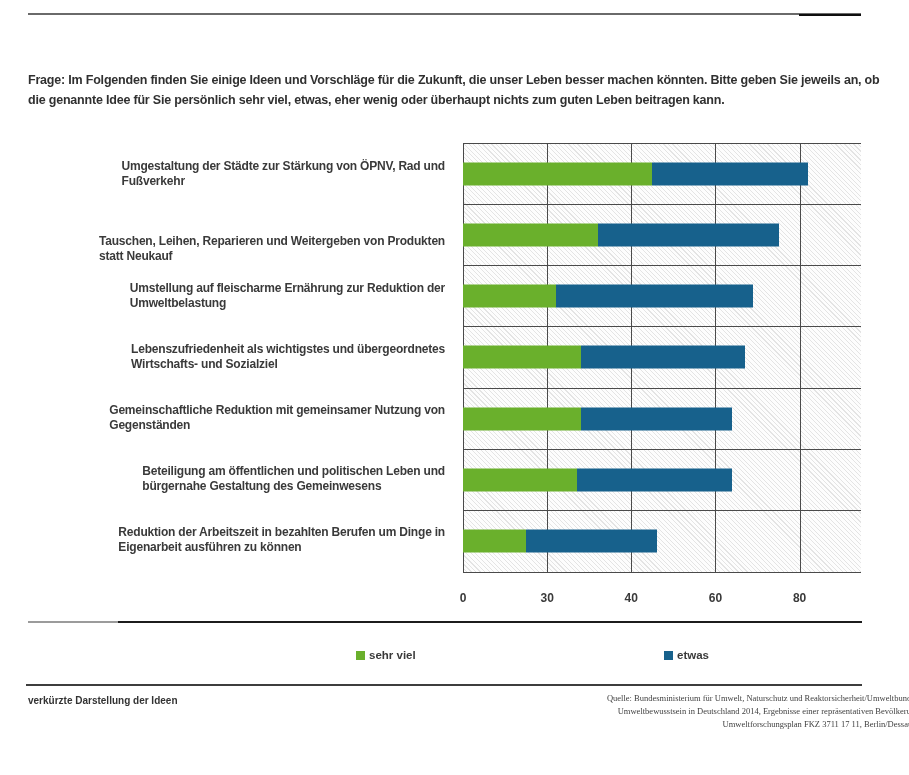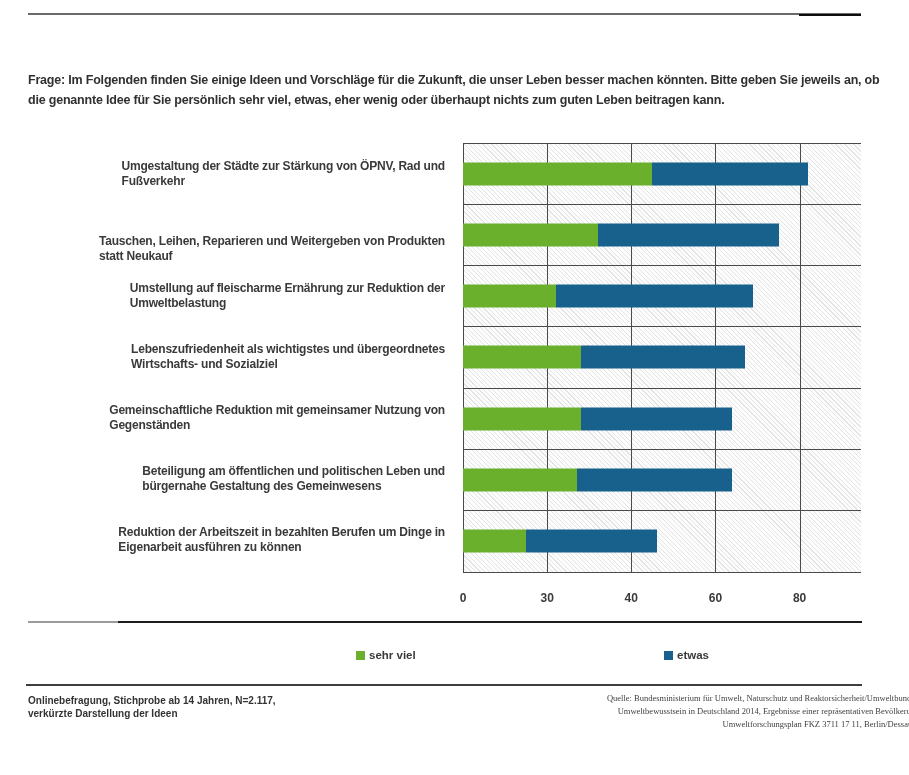--- a/index.html
+++ b/index.html
@@ -174,21 +174,20 @@
       </div>
       <div class="legend-item" style="left: 631px; padding-left: 33px;">
         <span class="swatch" style="background: rgb(23, 97, 140);"></span>
         <span class="lbl">etwas</span>
       </div>
     </div>
 
   <div class="rule footer-rule"></div>
 
   <div class="footer-left">
-    <div>Onlinebefragung, Stichprobe ab 14 Jahren, N=2.117,</div>
     <div>verkürzte Darstellung der Ideen</div>
   </div>
 
   <div class="footer-right">
     <div>Quelle: Bundesministerium für Umwelt, Naturschutz und Reaktorsicherheit/Umweltbunde</div>
     <div>Umweltbewusstsein in Deutschland 2014, Ergebnisse einer repräsentativen Bevölkerun</div>
     <div>Umweltforschungsplan FKZ 3711 17 11, Berlin/Dessau-</div>
   </div>
 
 </div>

